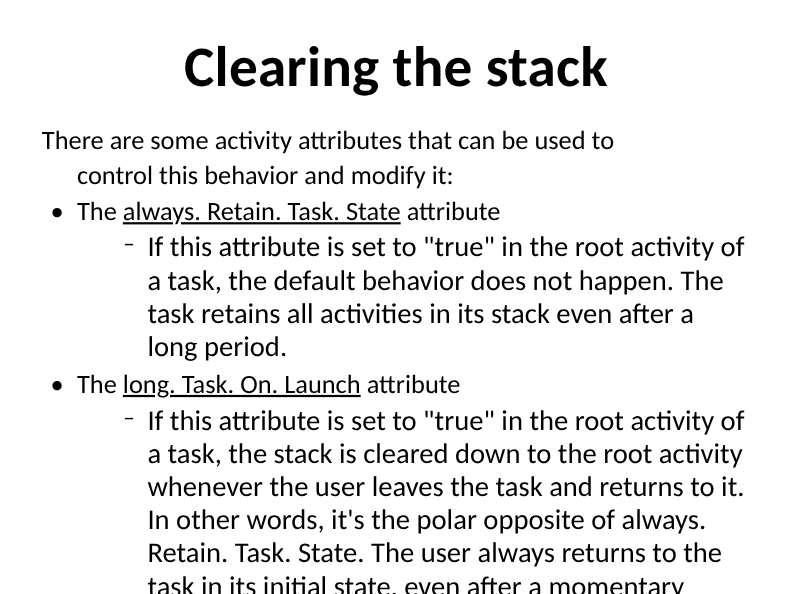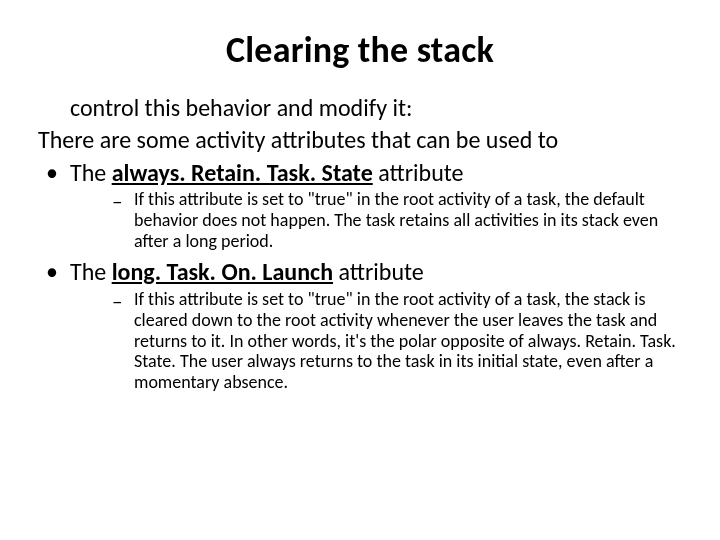--- a/index.html
+++ b/index.html
@@ -13,21 +13,21 @@
   }
   .slide {
     box-sizing: border-box;
     width: 720px;
     height: 540px;
     padding: 22px 36px 30px 36px;
   }
   .title {
     text-align: center;
     font-weight: 700;
-    font-size: 36px;
+    font-size: 52px;
     margin: 6px 0 22px 0;
     letter-spacing: 0.2px;
   }
   .intro {
     font-size: 24px;
     line-height: 1.18;
     margin: 0 0 4px 0;
     padding-left: 2px;
     text-indent: 0;
   }
@@ -53,46 +53,45 @@
     top: 0;
     font-size: 24px;
   }
   ul.sub {
     list-style: none;
     margin: 2px 0 6px 0;
     padding: 0;
   }
   ul.sub > li {
     position: relative;
-    font-size: 18px;
+    font-size: 26px;
     line-height: 1.16;
     padding-left: 64px;
     padding-right: 4px;
     margin: 0 0 6px 0;
   }
   ul.sub > li::before {
     content: "–";
     position: absolute;
     left: 42px;
     top: 0;
     font-size: 21px;
   }
   .u {
     text-decoration: underline;
-    font-weight: bold;
   }
 </style>
 </head>
 <body>
 
 <div class="slide">
   <div class="title">Clearing the stack</div>
 
+  <div class="intro">There are some activity attributes that can be used to</div>
   <div class="intro intro-cont">control this behavior and modify it:</div>
-  <div class="intro">There are some activity attributes that can be used to</div>
 
   <ul class="top">
     <li>
       <span>The </span><span class="u">always. Retain. Task. State</span><span> attribute</span>
       <ul class="sub">
         <li>If this attribute is set to "true" in the root activity of a task, the default behavior does not happen. The task retains all activities in its stack even after a long period.</li>
       </ul>
     </li>
     <li>
       <span>The </span><span class="u">long. Task. On. Launch</span><span> attribute</span>

